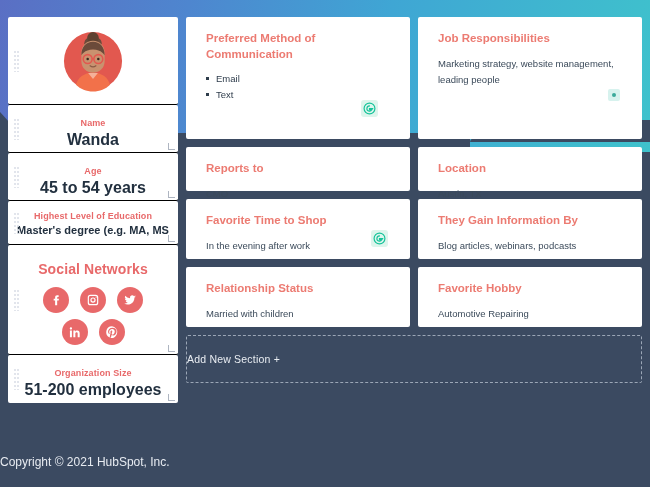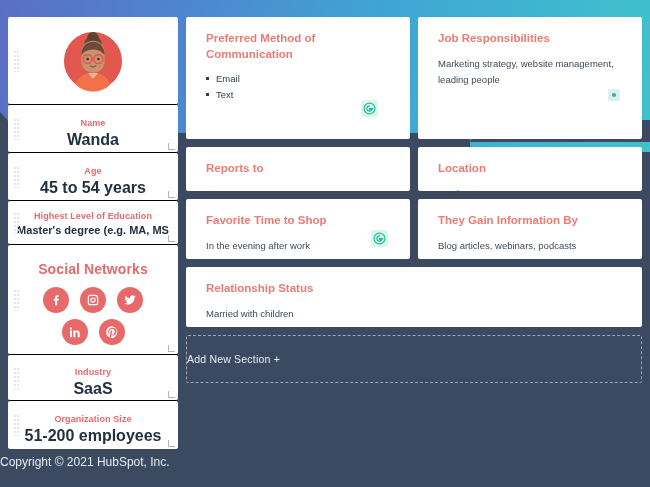--- a/index.html
+++ b/index.html
@@ -237,26 +237,20 @@
           <span class="soc">
             <svg viewBox="0 0 24 24">
                 <path d="M12 2a10 10 0 00-3.6 19.3c-.1-.8-.2-2 0-2.9l1.2-5s-.3-.6-.3-1.5c0-1.4.8-2.5 1.9-2.5.9 0 1.3.7 1.3 1.5 0 .9-.6 2.3-.9 3.6-.3 1.1.5 2 1.7 2 2 0 3.4-2.5 3.4-5.6 0-2.3-1.6-4-4.4-4-3.2 0-5.2 2.4-5.2 5 0 .9.3 1.6.7 2 .1.2.1.3.1.4l-.2.9c0 .3-.2.4-.5.2-1.3-.6-1.9-2.2-1.9-4.1 0-3 2.6-6.7 7.7-6.7 4.1 0 6.8 3 6.8 6.2 0 4.2-2.3 7.3-5.8 7.3-1.1 0-2.2-.6-2.6-1.3l-.7 2.8c-.3 1-.9 2-1.4 2.8A10 10 0 1012 2z"></path>
               </svg>
           </span>
         </div>
       </div>
       <span class="resize-handle"></span>
     </div>
 
-    <div class="card sb-card" id="sb-industry-card">
-      <span class="grip"></span>
-      <div class="sb-label">Industry</div>
-      <div class="sb-value">SaaS</div>
-      <span class="resize-handle"></span>
-    </div>
 
     <div class="card sb-card" id="sb-org-card">
       <span class="grip"></span>
       <div class="sb-label">Organization Size</div>
       <div class="sb-value">51-200 employees</div>
       <span class="resize-handle"></span>
     </div>
   </div>
 
   <div id="main">
@@ -338,20 +332,28 @@
 
     <div class="row">
       <div class="col">
         <div class="mcard h-mid">
           <span class="grip"></span>
           <h3>Relationship Status</h3>
           <div class="body">Married with children</div>
           <span class="resize-handle"></span>
         </div>
       </div>
+      <div class="col">
+        <div class="mcard h-mid">
+          <span class="grip"></span>
+          <h3>Favorite Hobby</h3>
+          <div class="body">Automotive Repairing</div>
+          <span class="resize-handle"></span>
+        </div>
+      </div>
     </div>
 
     <div id="add-section">
       <span>Add New Section +</span>
     </div>
   </div>
 
   <div id="footer">Copyright © 2021 HubSpot, Inc.</div>
 </div>
 

